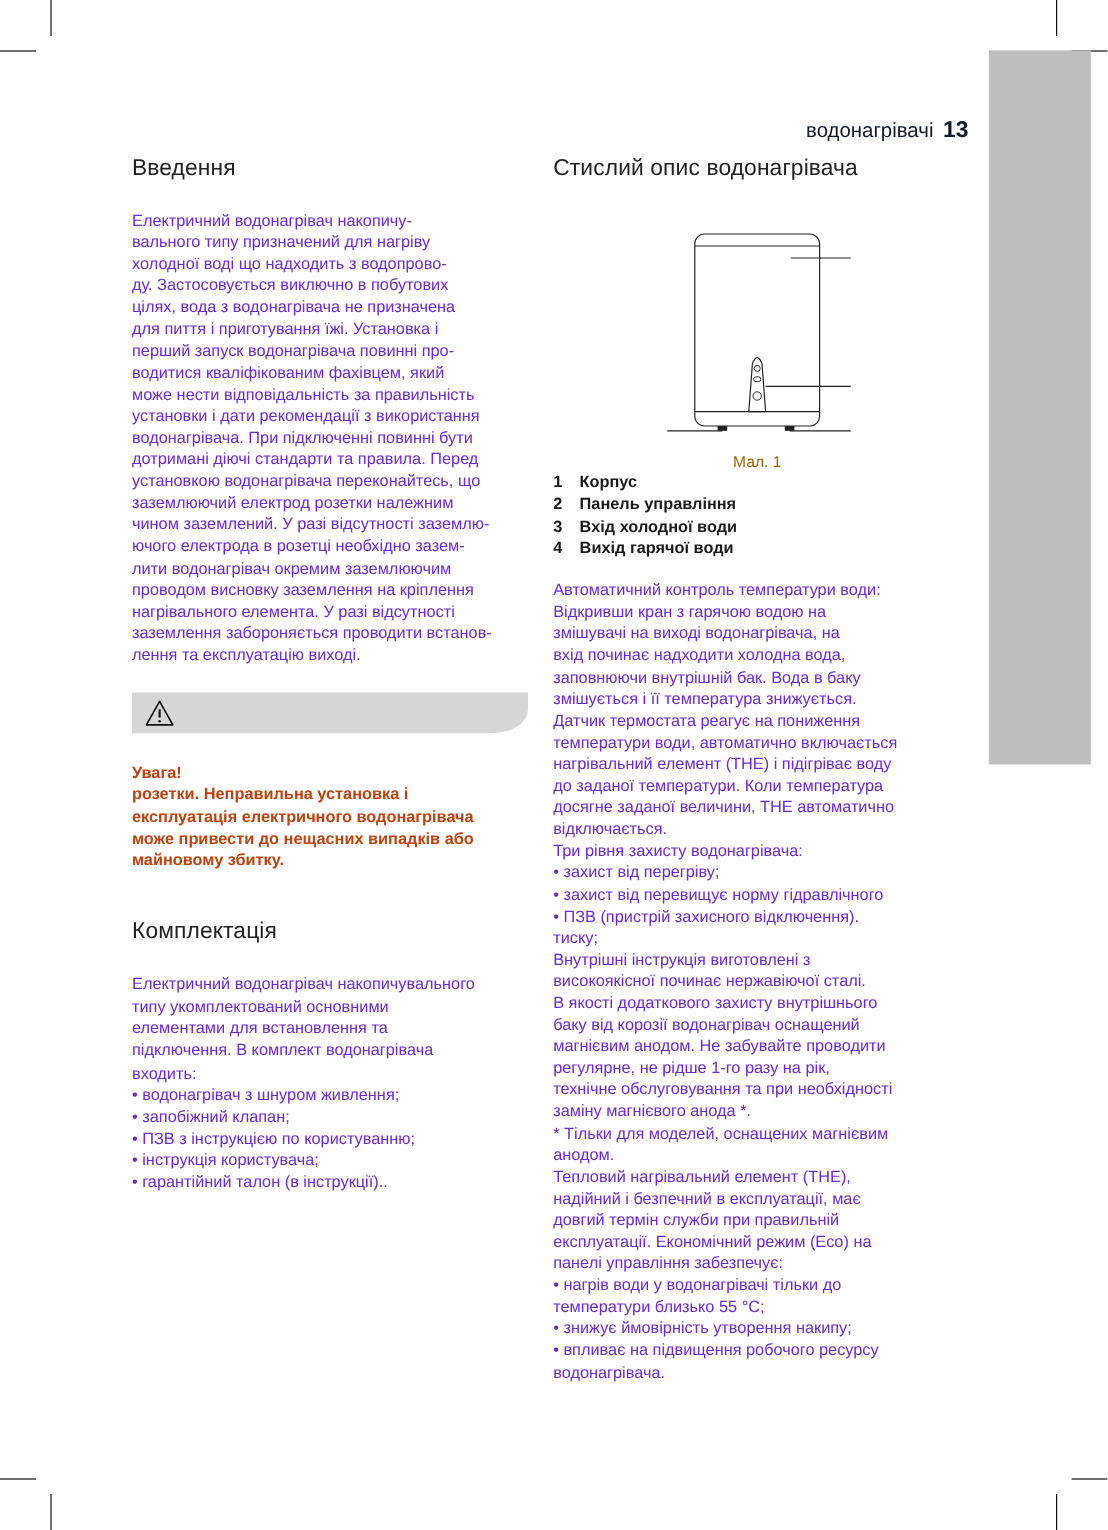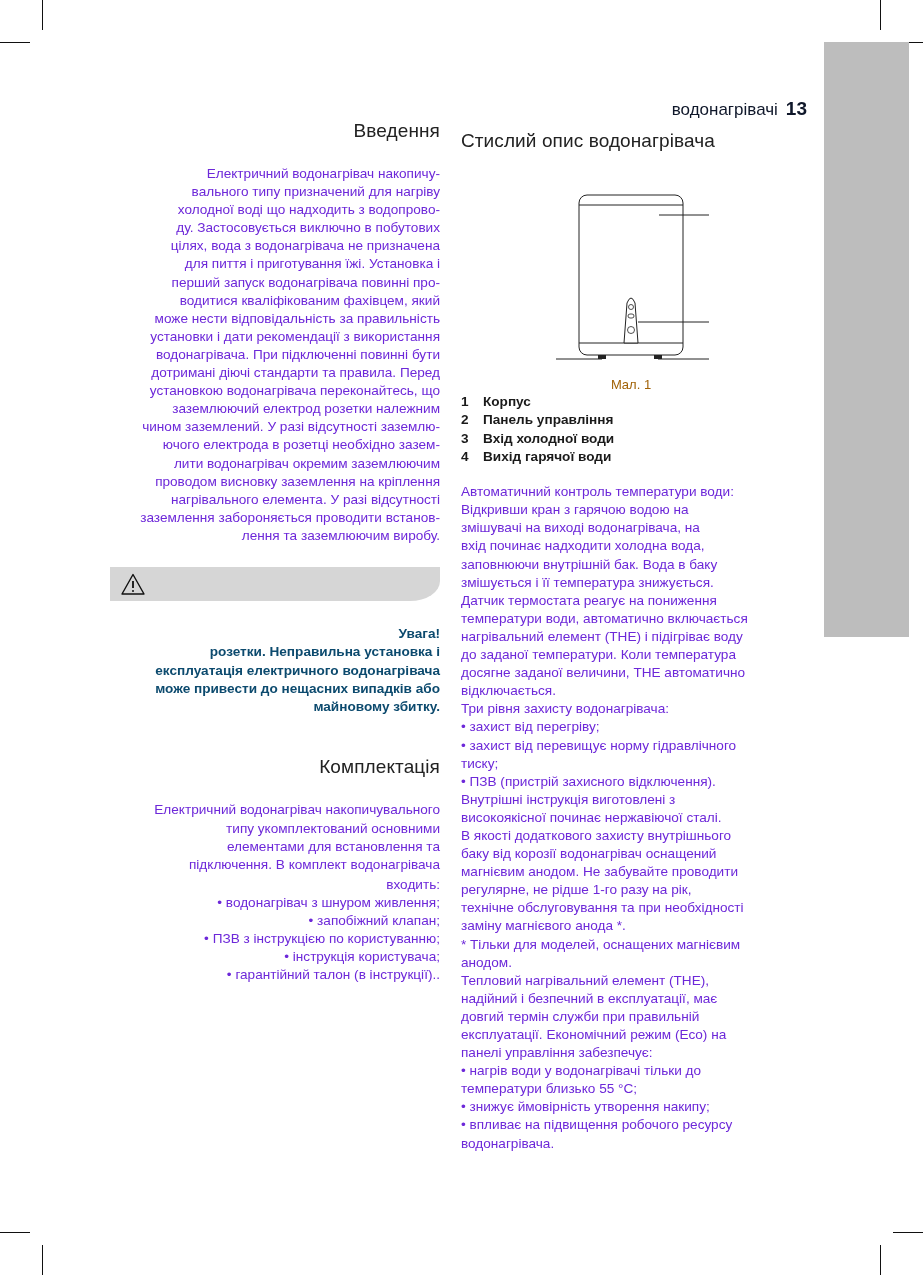--- a/index.html
+++ b/index.html
@@ -6,32 +6,32 @@
   body {
     width: 923px; height: 1275px; position: relative; overflow: hidden;
     background: #ffffff; color: #1a1a1a;
     font-family: "Liberation Sans", "DejaVu Sans", sans-serif;
   }
   .crop { position: absolute; background: #111; }
   .side-tab { position: absolute; left: 824px; top: 42px; width: 85px; height: 595px; background: #bdbdbd; }
   .page-header { position: absolute; right: 116px; top: 98px; font-size: 17px; color: #0f172a; }
   .page-header .num { font-weight: bold; font-size: 19px; margin-left: 8px; }
   .col { position: absolute; }
-  .col-left { left: 110px; top: 120px; width: 330px; text-align: right; }
+  .col-left { left: 110px; top: 130px; width: 330px; }
   .col-right { left: 461px; top: 130px; width: 340px; }
   h2 { font-weight: normal; font-size: 19px; margin: 0; color: #222; letter-spacing: 0.1px; }
   .p { font-size: 13.6px; line-height: 18.1px; margin: 0; color: #6d28d9; }
   .line { display: block; white-space: nowrap; }
   .warn-bar {
     position: relative; width: 330px; height: 34px; background: #d6d6d6;
     border-top-right-radius: 0; border-bottom-right-radius: 30px 20px;
     margin-top: 0;
   }
   .warn-icon { position: absolute; left: 11px; top: 6px; width: 24px; height: 22px; }
-  .warn-text { font-weight: bold; font-size: 13.6px; line-height: 18.3px; color: #0c4a6e; }
+  .warn-text { font-weight: bold; font-size: 13.6px; line-height: 18.3px; color: #c2410c; }
   .legend { font-size: 13.6px; line-height: 18.3px; font-weight: bold; }
   .legend .n { display: inline-block; width: 22px; }
   .caption { text-align: center; font-size: 13px; color: #a16207; }
   .diagram { position: relative; width: 340px; height: 200px; }
 </style>
 </head>
 <body>
 
 <div class="crop" style="left:42px;top:0;width:1px;height:30px;"></div>
 <div class="crop" style="left:0;top:42px;width:30px;height:1px;"></div>
@@ -64,21 +64,21 @@
     <span class="line">водонагрівача. При підключенні повинні бути</span>
     <span class="line">дотримані діючі стандарти та правила. Перед</span>
     <span class="line">установкою водонагрівача переконайтесь, що</span>
     <span class="line">заземлюючий електрод розетки належним</span>
     <span class="line">чином заземлений. У разі відсутності заземлю-</span>
     <span class="line">ючого електрода в розетці необхідно зазем-</span>
     <span class="line">лити водонагрівач окремим заземлюючим</span>
     <span class="line">проводом висновку заземлення на кріплення</span>
     <span class="line">нагрівального елемента. У разі відсутності</span>
     <span class="line">заземлення забороняється проводити встанов-</span>
-    <span class="line">лення та заземлюючим виробу.</span>
+    <span class="line">лення та експлуатацію виході.</span>
   </div>
 
   <div class="warn-bar" style="margin-top:22px;">
     <svg class="warn-icon" viewBox="0 0 24 22">
       <polygon points="12,1.5 23,21 1,21" fill="none" stroke="#111" stroke-width="1.4" stroke-linejoin="round"></polygon>
       <line x1="12" y1="8" x2="12" y2="15" stroke="#111" stroke-width="1.8"></line>
       <circle cx="12" cy="18" r="1" fill="#111"></circle>
     </svg>
   </div>
 
@@ -148,22 +148,22 @@
     <span class="line">змішується і її температура знижується.</span>
     <span class="line">Датчик термостата реагує на пониження</span>
     <span class="line">температури води, автоматично включається</span>
     <span class="line">нагрівальний елемент (ТНЕ) і підігріває воду</span>
     <span class="line">до заданої температури. Коли температура</span>
     <span class="line">досягне заданої величини, ТНЕ автоматично</span>
     <span class="line">відключається.</span>
     <span class="line">Три рівня захисту водонагрівача:</span>
     <span class="line">• захист від перегріву;</span>
     <span class="line">• захист від перевищує норму гідравлічного</span>
+    <span class="line">• ПЗВ (пристрій захисного відключення).</span>
     <span class="line">тиску;</span>
-    <span class="line">• ПЗВ (пристрій захисного відключення).</span>
     <span class="line">Внутрішні інструкція виготовлені з</span>
     <span class="line">високоякісної починає нержавіючої сталі.</span>
     <span class="line">В якості додаткового захисту внутрішнього</span>
     <span class="line">баку від корозії водонагрівач оснащений</span>
     <span class="line">магнієвим анодом. Не забувайте проводити</span>
     <span class="line">регулярне, не рідше 1-го разу на рік,</span>
     <span class="line">технічне обслуговування та при необхідності</span>
     <span class="line">заміну магнієвого анода *.</span>
     <span class="line">* Тільки для моделей, оснащених магнієвим</span>
     <span class="line">анодом.</span>

